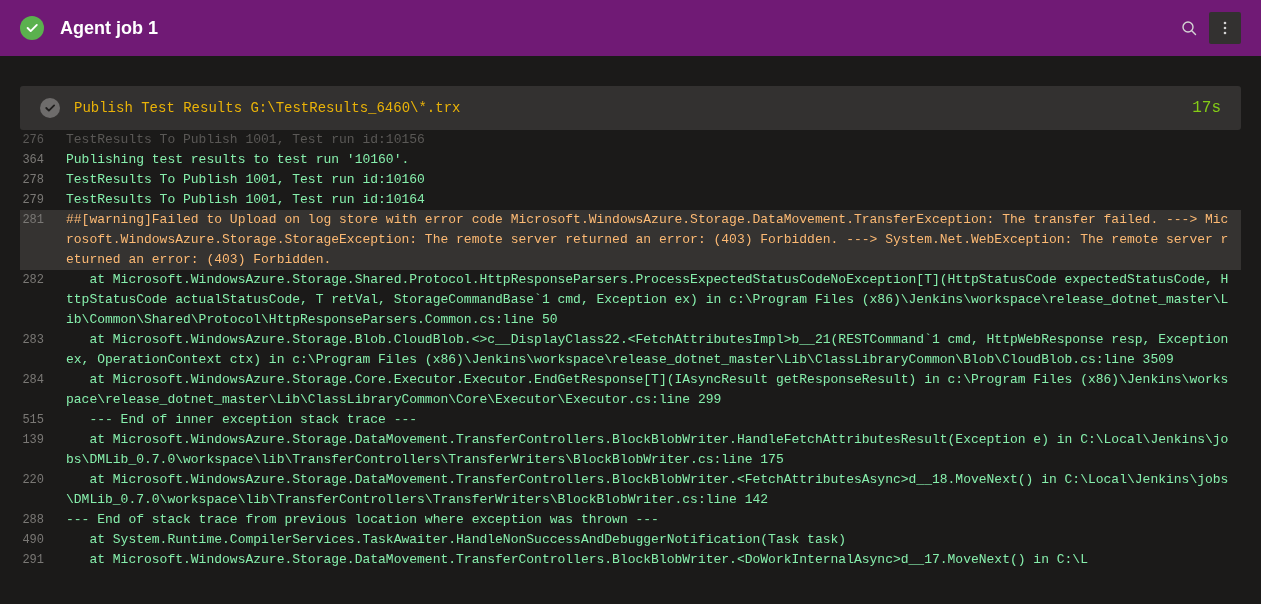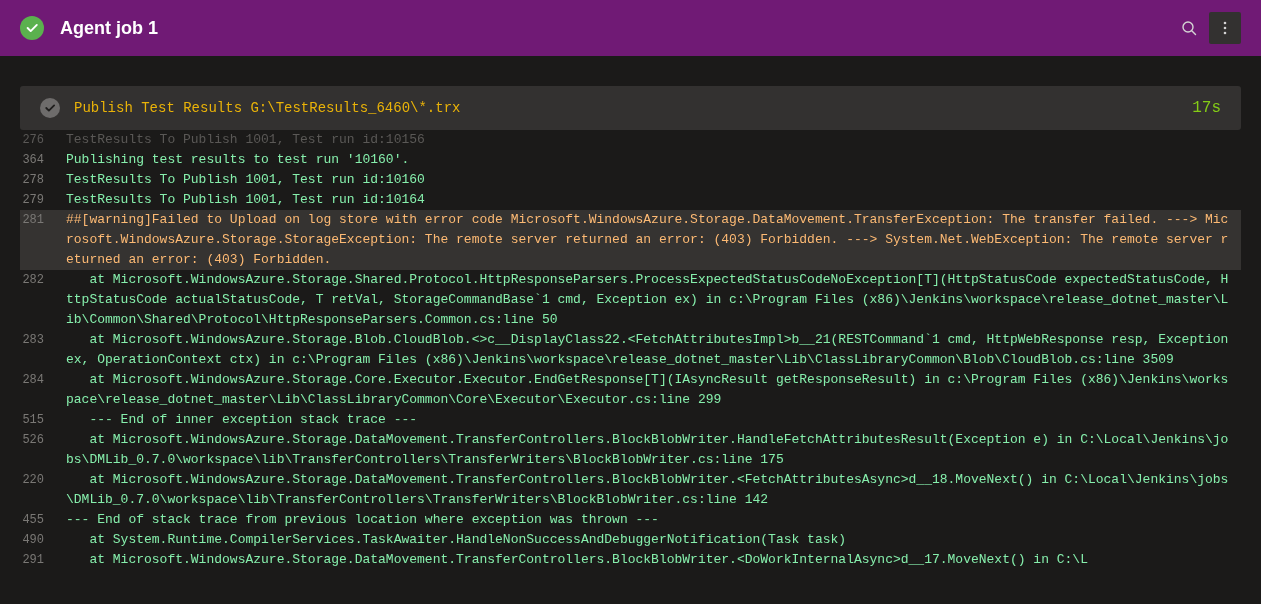--- a/index.html
+++ b/index.html
@@ -152,18 +152,18 @@
 <div class="log-area" id="log-area">
     <div class="log-line first-truncated"><div class="line-num">276</div><div class="line-text">TestResults To Publish 1001, Test run id:10156</div></div>
     <div class="log-line"><div class="line-num">364</div><div class="line-text">Publishing test results to test run '10160'.</div></div>
     <div class="log-line"><div class="line-num">278</div><div class="line-text">TestResults To Publish 1001, Test run id:10160</div></div>
     <div class="log-line"><div class="line-num">279</div><div class="line-text">TestResults To Publish 1001, Test run id:10164</div></div>
     <div class="log-line highlight"><div class="line-num">281</div><div class="line-text warning">##[warning]Failed to Upload on log store with error code Microsoft.WindowsAzure.Storage.DataMovement.TransferException: The transfer failed. ---&gt; Microsoft.WindowsAzure.Storage.StorageException: The remote server returned an error: (403) Forbidden. ---&gt; System.Net.WebException: The remote server returned an error: (403) Forbidden.</div></div>
     <div class="log-line"><div class="line-num">282</div><div class="line-text">   at Microsoft.WindowsAzure.Storage.Shared.Protocol.HttpResponseParsers.ProcessExpectedStatusCodeNoException[T](HttpStatusCode expectedStatusCode, HttpStatusCode actualStatusCode, T retVal, StorageCommandBase`1 cmd, Exception ex) in c:\Program Files (x86)\Jenkins\workspace\release_dotnet_master\Lib\Common\Shared\Protocol\HttpResponseParsers.Common.cs:line 50</div></div>
     <div class="log-line"><div class="line-num">283</div><div class="line-text">   at Microsoft.WindowsAzure.Storage.Blob.CloudBlob.&lt;&gt;c__DisplayClass22.&lt;FetchAttributesImpl&gt;b__21(RESTCommand`1 cmd, HttpWebResponse resp, Exception ex, OperationContext ctx) in c:\Program Files (x86)\Jenkins\workspace\release_dotnet_master\Lib\ClassLibraryCommon\Blob\CloudBlob.cs:line 3509</div></div>
     <div class="log-line"><div class="line-num">284</div><div class="line-text">   at Microsoft.WindowsAzure.Storage.Core.Executor.Executor.EndGetResponse[T](IAsyncResult getResponseResult) in c:\Program Files (x86)\Jenkins\workspace\release_dotnet_master\Lib\ClassLibraryCommon\Core\Executor\Executor.cs:line 299</div></div>
     <div class="log-line"><div class="line-num">515</div><div class="line-text">   --- End of inner exception stack trace ---</div></div>
-    <div class="log-line"><div class="line-num">526</div><div class="line-text">   at Microsoft.WindowsAzure.Storage.DataMovement.TransferControllers.BlockBlobWriter.HandleFetchAttributesResult(Exception e) in C:\Local\Jenkins\jobs\DMLib_0.7.0\workspace\lib\TransferControllers\TransferWriters\BlockBlobWriter.cs:line 175</div></div>
+    <div class="log-line"><div class="line-num">139</div><div class="line-text">   at Microsoft.WindowsAzure.Storage.DataMovement.TransferControllers.BlockBlobWriter.HandleFetchAttributesResult(Exception e) in C:\Local\Jenkins\jobs\DMLib_0.7.0\workspace\lib\TransferControllers\TransferWriters\BlockBlobWriter.cs:line 175</div></div>
     <div class="log-line"><div class="line-num">220</div><div class="line-text">   at Microsoft.WindowsAzure.Storage.DataMovement.TransferControllers.BlockBlobWriter.&lt;FetchAttributesAsync&gt;d__18.MoveNext() in C:\Local\Jenkins\jobs\DMLib_0.7.0\workspace\lib\TransferControllers\TransferWriters\BlockBlobWriter.cs:line 142</div></div>
-    <div class="log-line"><div class="line-num">455</div><div class="line-text">--- End of stack trace from previous location where exception was thrown ---</div></div>
+    <div class="log-line"><div class="line-num">288</div><div class="line-text">--- End of stack trace from previous location where exception was thrown ---</div></div>
     <div class="log-line"><div class="line-num">490</div><div class="line-text">   at System.Runtime.CompilerServices.TaskAwaiter.HandleNonSuccessAndDebuggerNotification(Task task)</div></div>
     <div class="log-line"><div class="line-num">291</div><div class="line-text">   at Microsoft.WindowsAzure.Storage.DataMovement.TransferControllers.BlockBlobWriter.&lt;DoWorkInternalAsync&gt;d__17.MoveNext() in C:\L</div></div>
   </div>
 
 </body></html>

